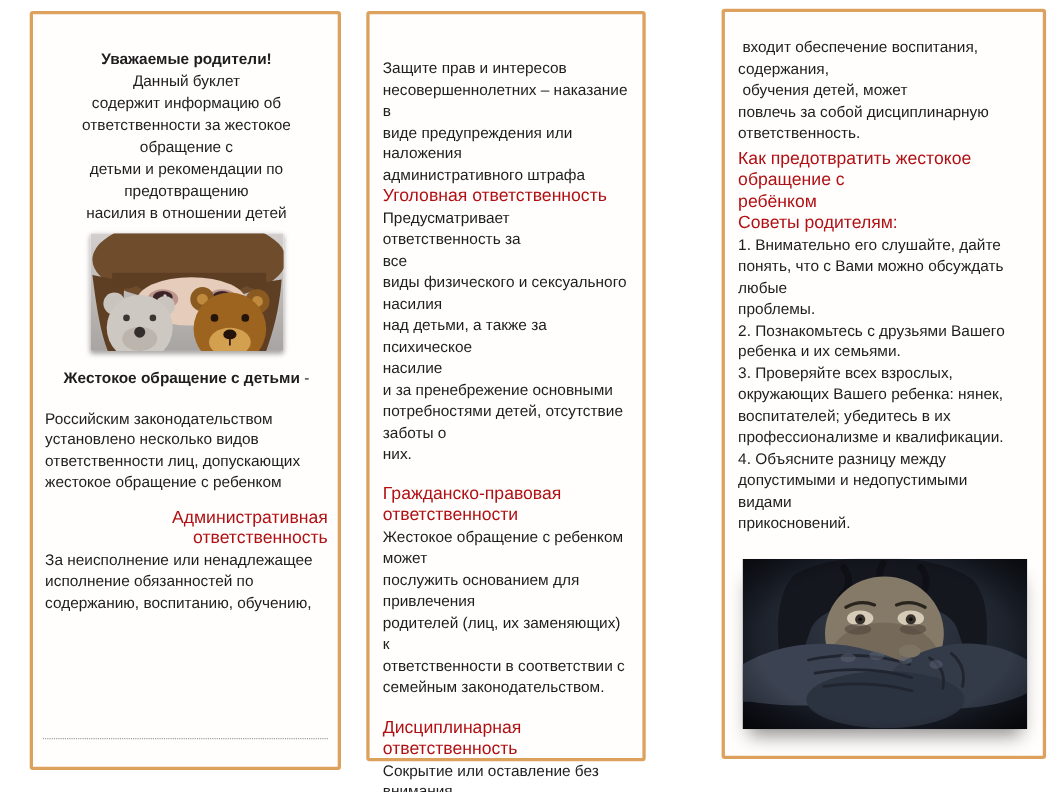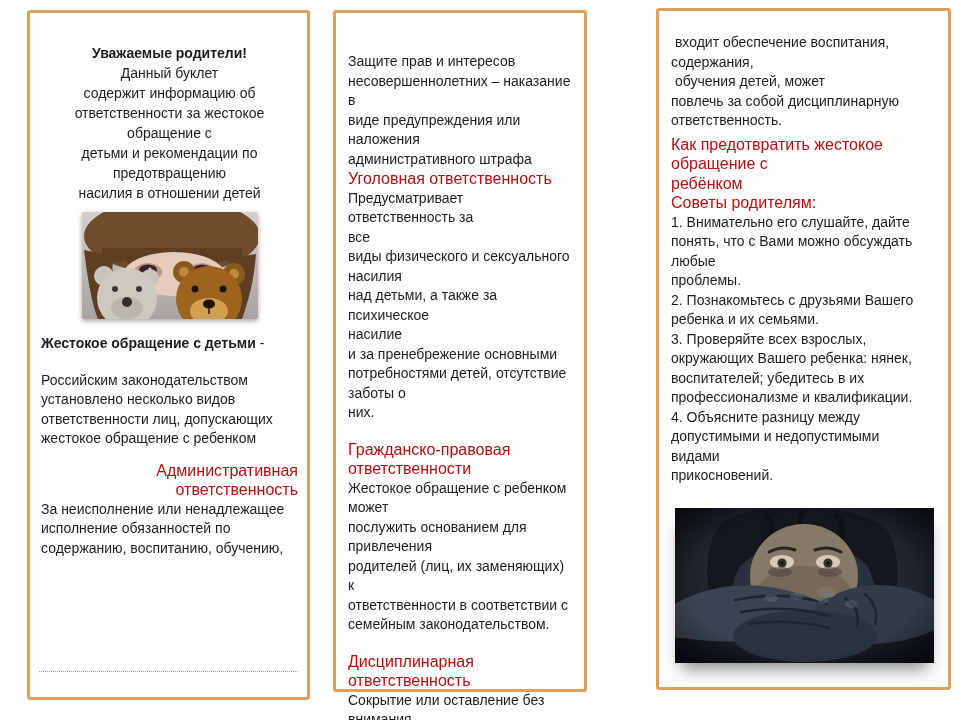--- a/index.html
+++ b/index.html
@@ -11,21 +11,21 @@
   #col3{left:656px;top:8px;width:295px;height:682px;padding:22px 10px 0 12px;}
   .prelines{white-space:pre-line;}
   .center{text-align:center;}
   .bold{font-weight:bold;}
   .red{color:#b01013;font-weight:normal;font-size:16px;line-height:19.5px;margin:0;}
   .gap-top{margin-top:17px;}
   .gap-top-sm{margin-top:12px;text-align:right;}
   .photo1{margin:9px auto 0;width:176px;height:107px;box-shadow:0 2px 5px rgba(0,0,0,.35);border-radius:2px;overflow:hidden;}
   .photo2{margin:22px auto 0;width:259px;height:155px;box-shadow:0 12px 16px -6px rgba(0,0,0,.45);overflow:hidden;}
   .photo1 svg,.photo2 svg{display:block;}
-  .def-lead{margin-top:15px;}
+  .def-lead{margin-top:15px;text-align:center;}
   .dotted{position:absolute;left:9px;right:9px;bottom:25px;border-top:1px dotted #9b9b9b;height:0;}
 </style>
 </head>
 <body>
 
 <div class="page">
 
   <section class="col" id="col1">
     <div class="center bold" style="line-height:20px">Уважаемые родители!</div>
     <div class="center prelines" style="line-height:20px">Данный буклет

